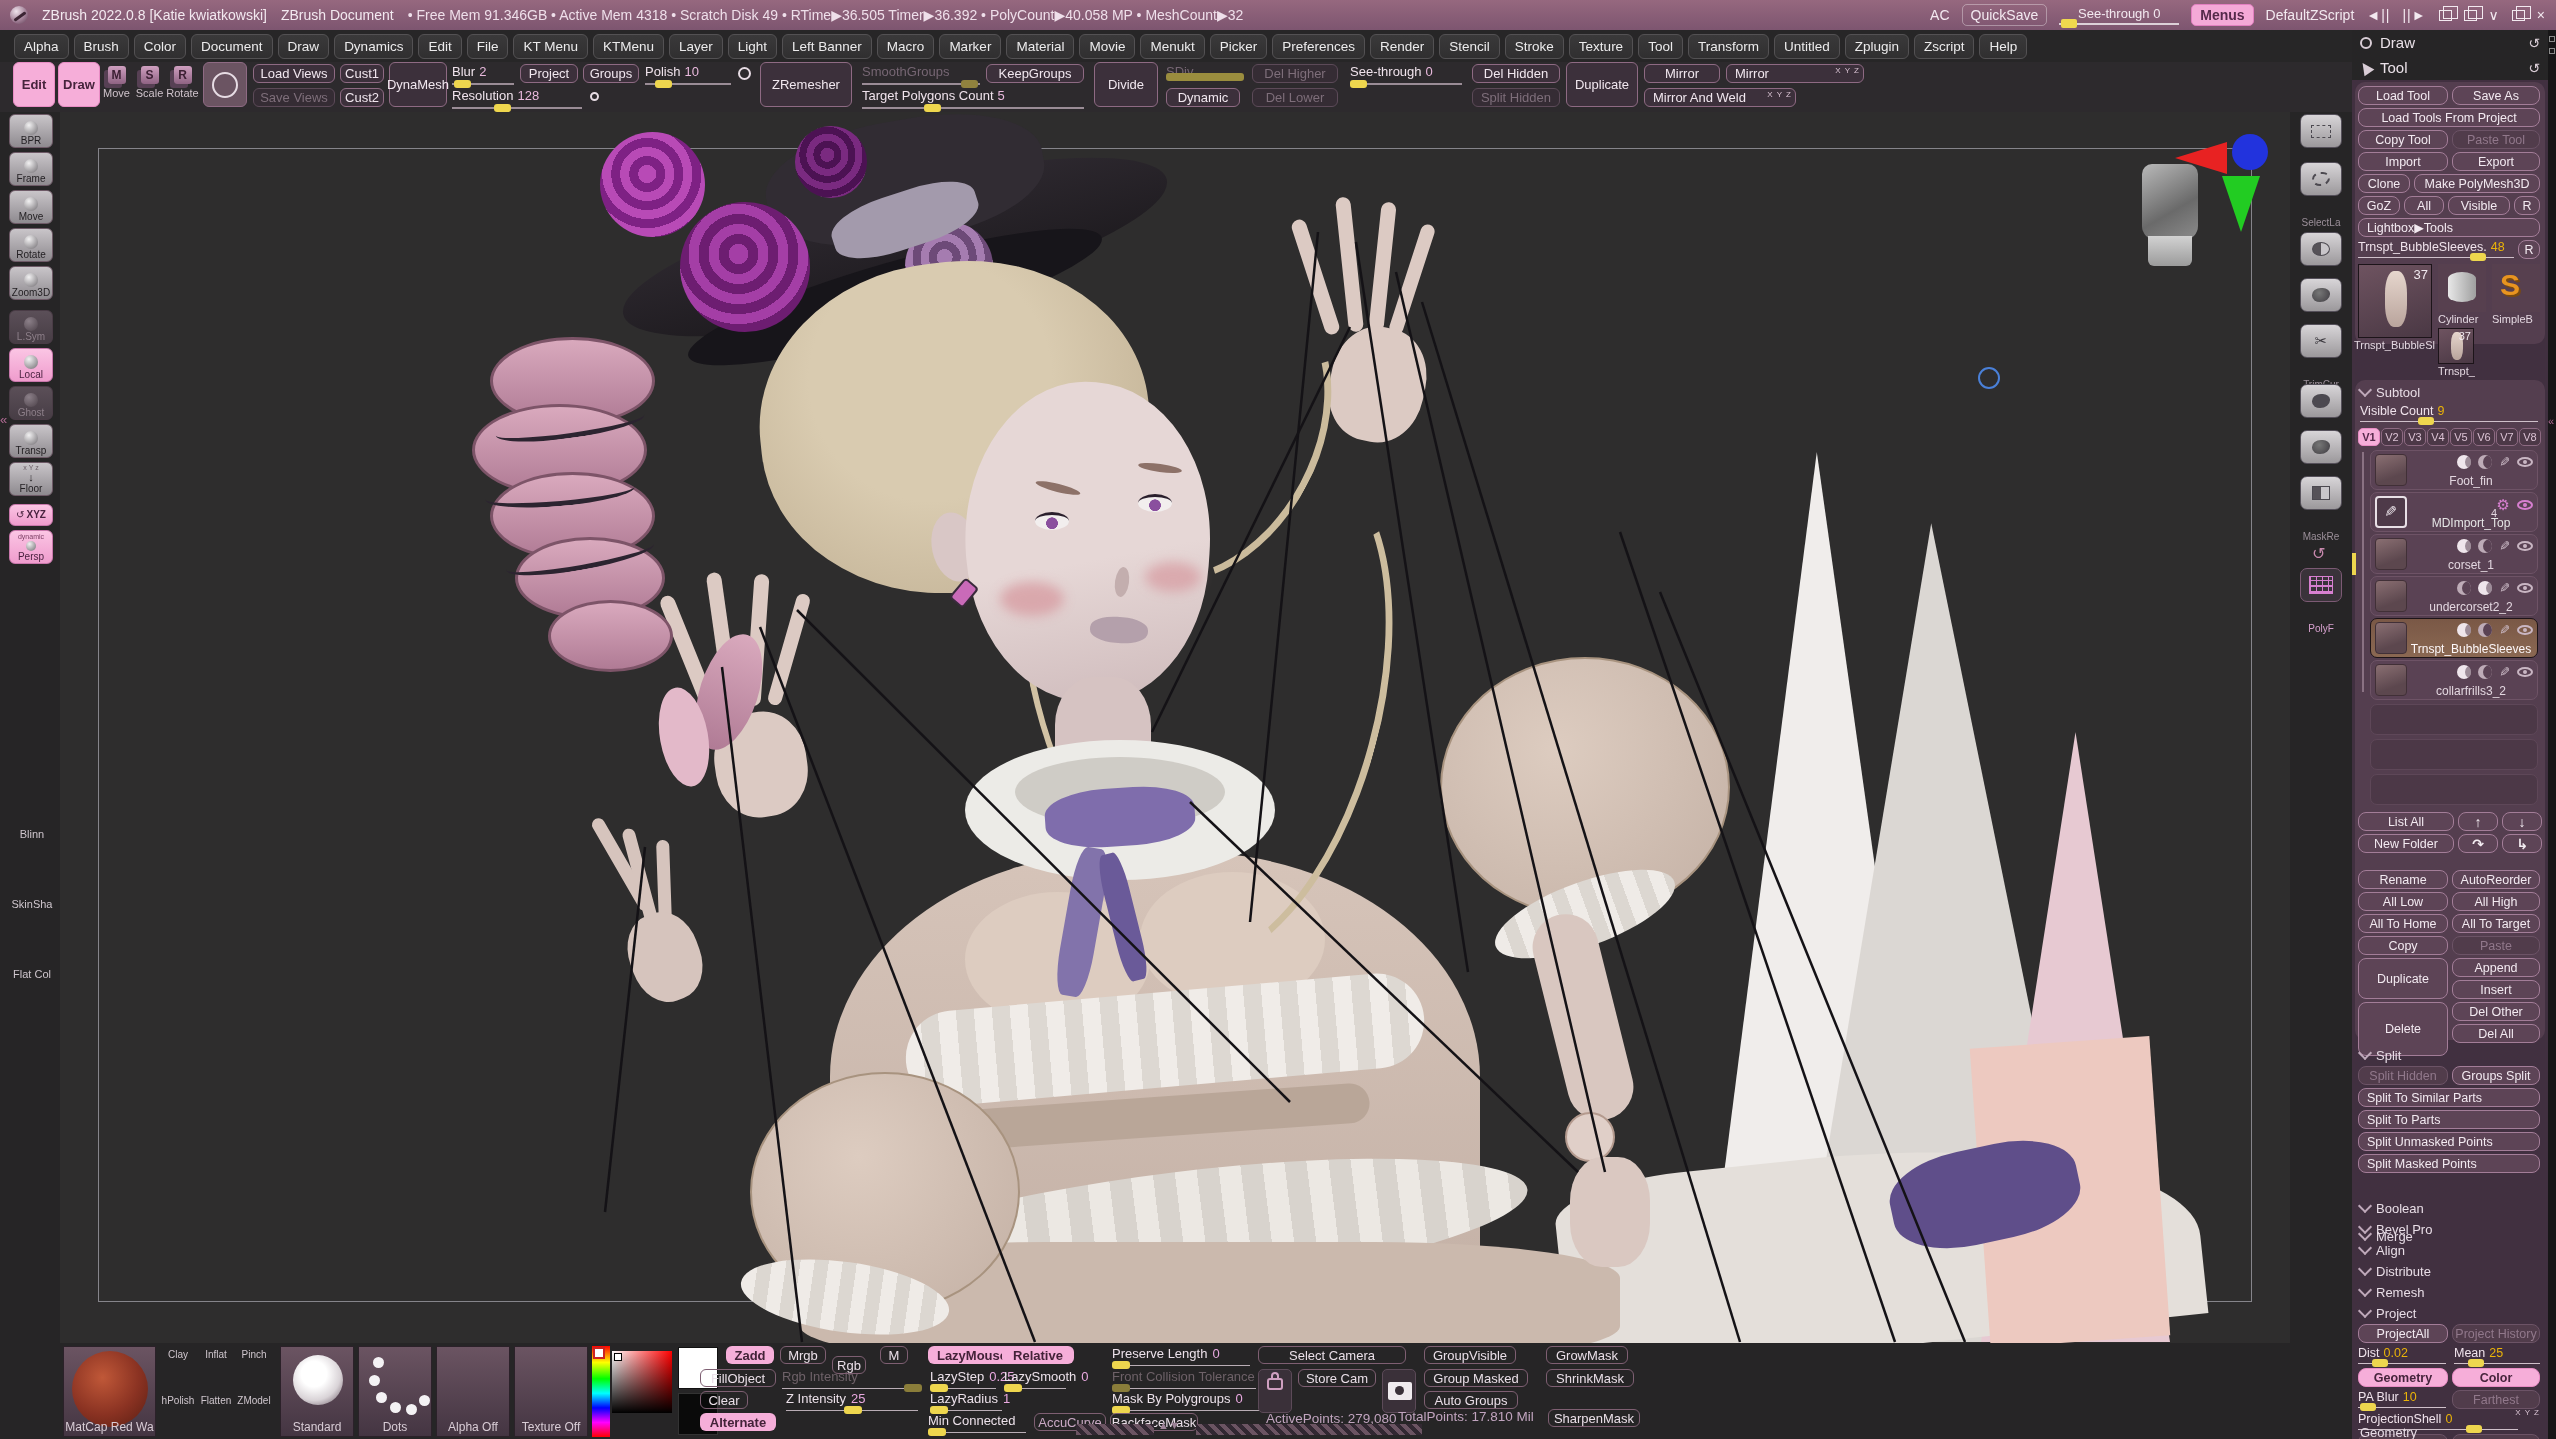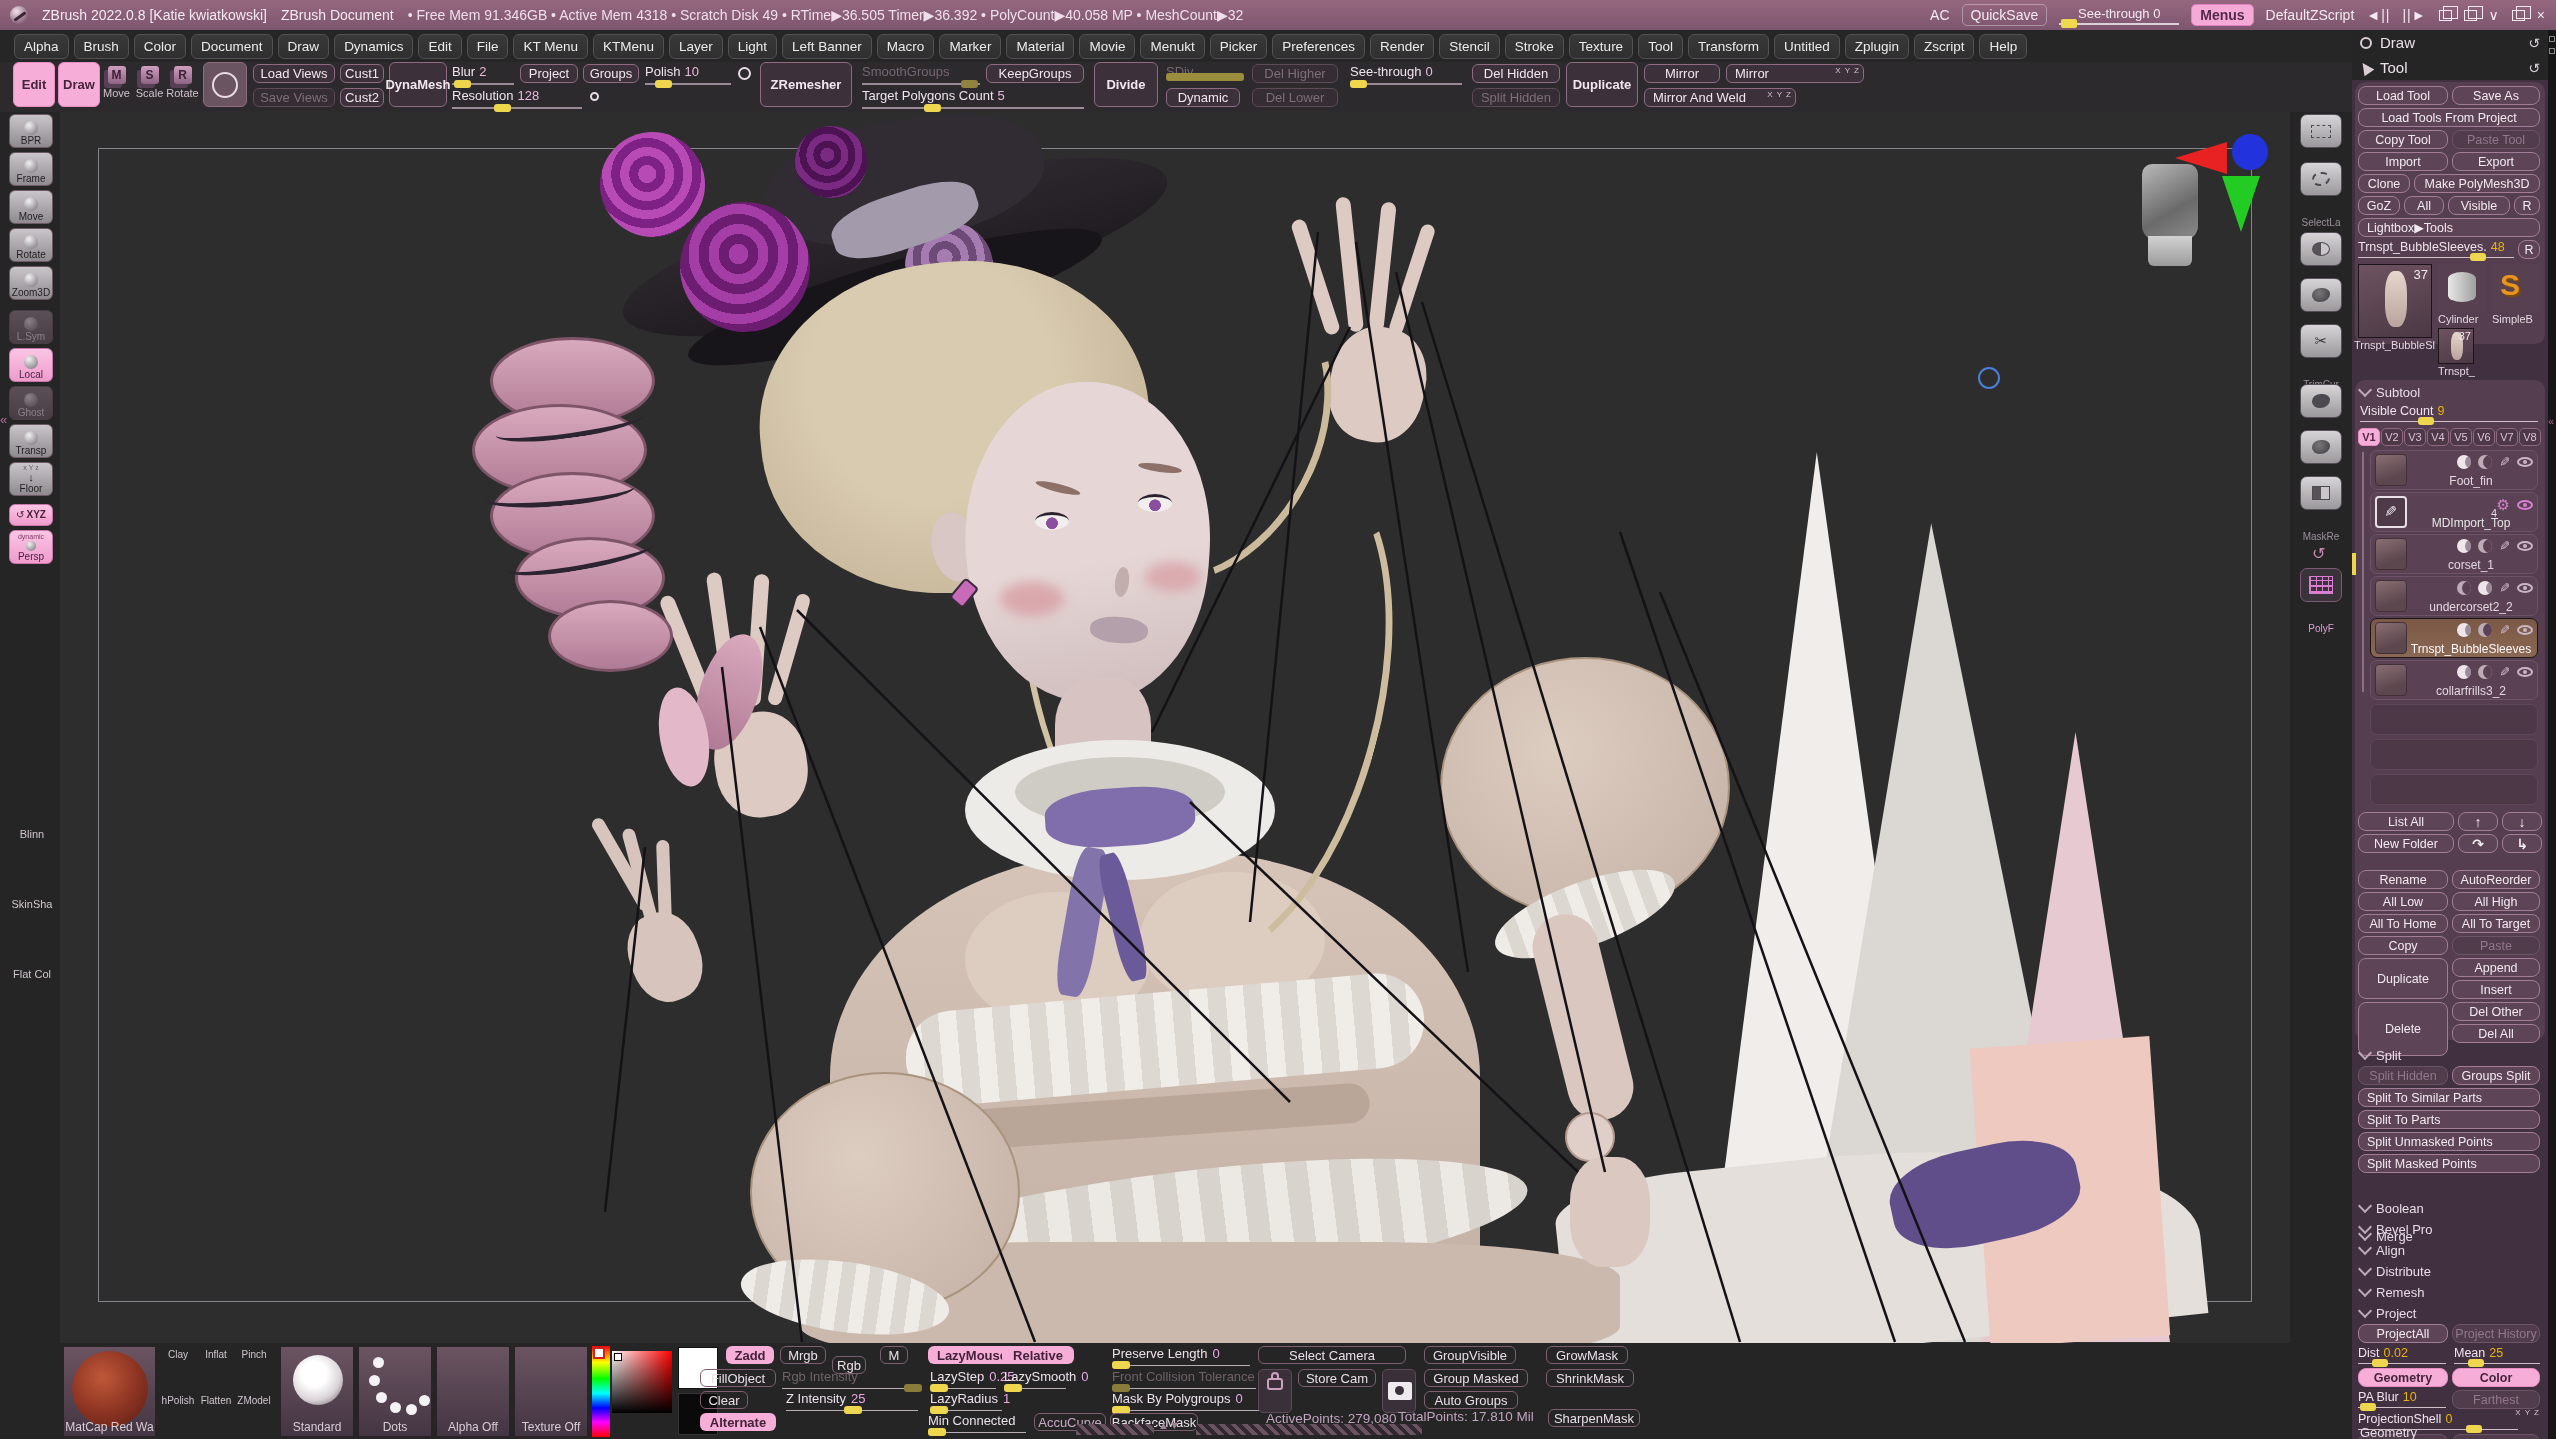--- a/index.html
+++ b/index.html
@@ -26,21 +26,21 @@
   .sqicon::after { content:""; position:absolute; left:3px; top:-5px; width:13px; height:11px; border:1.5px solid #f3e9f0; background:transparent; }
   
   #menubar { position:absolute; left:0; top:30px; width:2352px; height:32px; background:#272627;
     display:flex; align-items:center; gap:5px; padding:0 14px; }
   .menu-item { font-size:13.5px; color:#ecebec; background:linear-gradient(#3a393a,#302f30);
     border:1px solid #535153; border-radius:6px; padding:4px 9px; white-space:nowrap; }
   
   #shelf { position:absolute; left:0; top:62px; width:2352px; height:50px; background:#2d2a2d; }
   .sbtn { position:absolute; height:19px; background:#3c303b; border:1px solid #8e6a83; border-radius:6px;
     color:#f1e7ef; font-size:13px; display:flex; align-items:center; justify-content:center; white-space:nowrap; padding:0 4px;}
-  .sbtn.tall { height:45px;font-weight:bold; }
+  .sbtn.tall { height:45px; }
   .sbtn.dim { color:#7e6e7a; border-color:#5c4a58; background:#352c34; }
   .sbtn.pinkbtn { background:#f6aed9; color:#46243c; border-color:#e88cc4; font-weight:bold; }
   .r1 { top:2px; } .r2 { top:26px; }
   .icnbtn { position:absolute; top:4px; width:31px; height:42px; color:#cfc3cb; font-size:11px;
     display:flex; flex-direction:column; align-items:center; justify-content:flex-start; }
   .icnbtn .ltr { width:18px; height:18px; background:linear-gradient(#cf9fc0,#8f6383); color:#3c2034;
     font-weight:bold; font-size:12px; display:flex; align-items:center; justify-content:center; border-radius:3px;
     box-shadow:-4px 4px 0 #574054; margin-bottom:3px; }
   .sslider { position:absolute; height:21px; font-size:13px; color:#f0e3ec; }
   .sslider .lbl { white-space:nowrap; } .sslider .val { color:#e9b9dd; margin-left:4px; }

